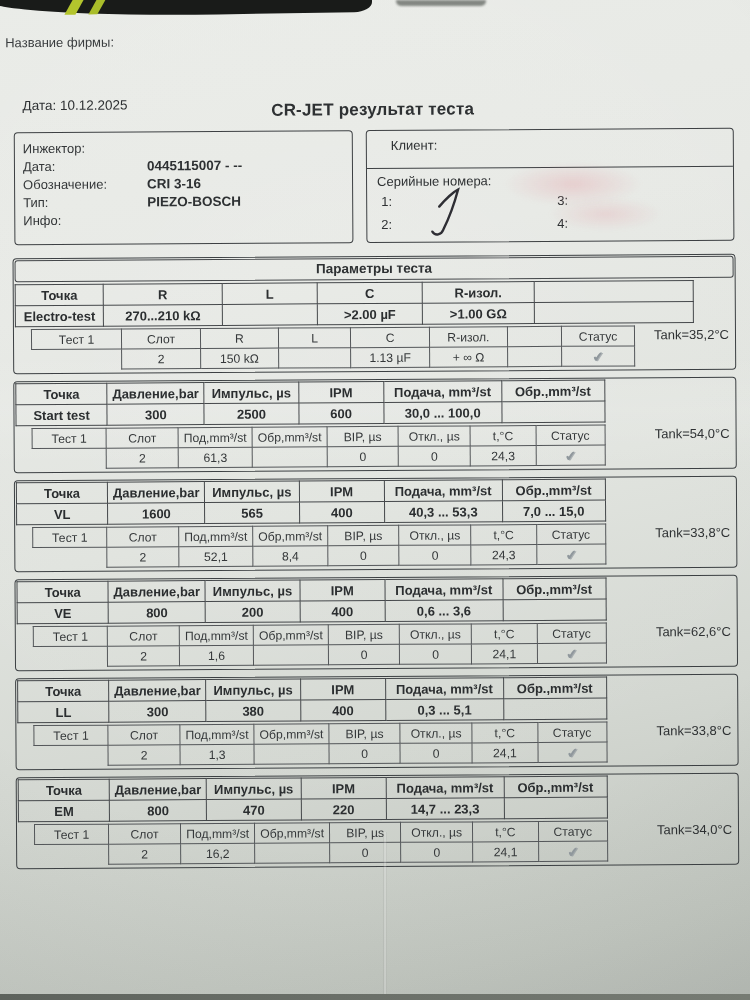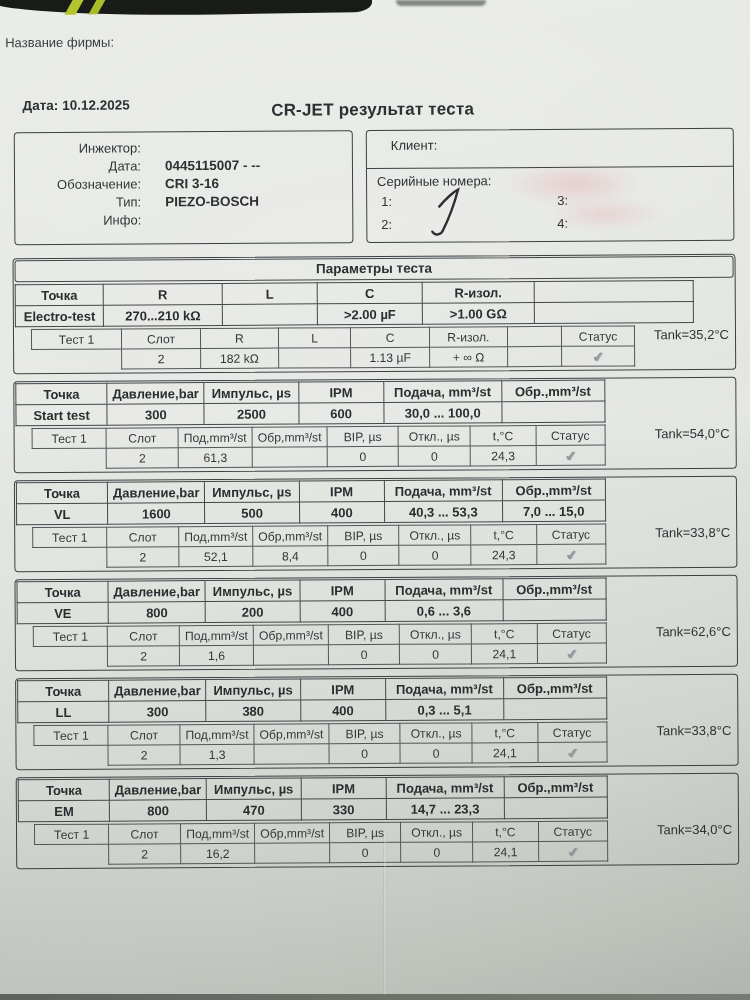--- a/index.html
+++ b/index.html
@@ -29,30 +29,30 @@
     background:radial-gradient(ellipse at center,rgba(226,128,140,0.26),rgba(226,128,140,0) 70%);filter:blur(2px);z-index:3;}
   .smudge2{position:absolute;left:548px;top:197px;width:115px;height:34px;
     background:radial-gradient(ellipse at center,rgba(226,128,140,0.20),rgba(226,128,140,0) 70%);filter:blur(2px);z-index:3;}
   .sheen{position:absolute;left:0;top:350px;width:100%;height:120px;
     background:linear-gradient(180deg,rgba(255,255,255,0) 0%,rgba(255,255,255,0.10) 50%,rgba(255,255,255,0) 100%);z-index:1;}
 
   .paper-content{position:absolute;inset:0;transform:rotate(-0.35deg);color:#2e3133;z-index:2;}
 
   .company{position:absolute;top:33px;left:8px;font-size:13px;color:#3a3d3f;}
   .date-line{position:absolute;top:96px;left:0;right:0;height:22px;}
-  .date{position:absolute;left:25px;top:0;font-size:13.5px;font-weight:700;}
+  .date{position:absolute;left:25px;top:0;font-size:13.5px;font-weight:400;}
   .doc-title{position:absolute;left:0;right:0;text-align:center;top:4px;font-size:17px;font-weight:700;letter-spacing:0.2px;}
 
   .boxes{position:absolute;top:130px;left:16px;width:720px;display:flex;gap:13px;}
   .box{border:1.6px solid #3d4043;border-radius:4px;box-sizing:border-box;}
   .injector-box{width:339px;height:113px;padding:7px 8px 4px 8px;}
   .inj-row{display:flex;margin-top:3px;align-items:baseline;}
   .inj-row:first-child{margin-top:1px;}
-  .inj-label{width:118px;text-align:right;font-size:13px;color:#333638;flex:0 0 auto;}
-  .inj-val{margin-left:24px;font-weight:700;font-size:13.5px;white-space:nowrap;}
+  .inj-label{width:118px;text-align:left;font-size:13px;color:#333638;flex:0 0 auto;}
+  .inj-val{margin-left:6px;font-weight:700;font-size:13.5px;white-space:nowrap;}
   .client-box{width:368px;height:113px;position:relative;}
   .client-top{height:38px;box-sizing:border-box;padding:7px 0 0 24px;font-size:13px;border-bottom:1.5px solid #3d4043;}
   .serial-area{padding:5px 0 0 10px;}
   .serial-title{font-size:13px;}
   .serial-grid{display:grid;grid-template-columns:1fr 1fr;margin-top:5px;row-gap:8px;padding-left:4px;font-size:13px;}
   .handwriting{position:absolute;left:62px;top:56px;}
 
   .tables{position:absolute;top:256px;left:14px;width:723px;}
   .section{border:1.7px solid #3c4043;border-radius:4px;margin-bottom:7px;padding:1px 1px 3px 1px;box-sizing:border-box;}
   .ptitle{border:1.4px solid #44474a;border-radius:3px;height:20px;line-height:20px;text-align:center;
@@ -186,21 +186,21 @@
               <td>R</td>
               <td>L</td>
               <td>C</td>
               <td>R-изол.</td>
               <td></td>
               <td>Статус</td>
             </tr>
             <tr>
               <td class="nob"></td>
               <td>2</td>
-              <td>182 kΩ</td>
+              <td>150 kΩ</td>
               <td></td>
               <td>1.13 µF</td>
               <td>+ ∞ Ω</td>
               <td></td>
               <td><span class="check">✔</span></td>
             </tr>
           </tbody>
             </table>
           <div class="tank">Tank=35,2°C</div>
         </div>
@@ -289,21 +289,21 @@
             <td>Точка</td>
             <td>Давление,bar</td>
             <td>Импульс, µs</td>
             <td>IPM</td>
             <td>Подача, mm³/st</td>
             <td>Обр.,mm³/st</td>
           </tr>
           <tr>
             <td>VL</td>
             <td>1600</td>
-            <td>500</td>
+            <td>565</td>
             <td>400</td>
             <td>40,3 ... 53,3</td>
             <td>7,0 ... 15,0</td>
           </tr>
         </tbody>
           </table>
         <div class="subrow">
           <table class="stab">
             <colgroup>
                 <col>
@@ -494,21 +494,21 @@
             <td>Давление,bar</td>
             <td>Импульс, µs</td>
             <td>IPM</td>
             <td>Подача, mm³/st</td>
             <td>Обр.,mm³/st</td>
           </tr>
           <tr>
             <td>EM</td>
             <td>800</td>
             <td>470</td>
-            <td>330</td>
+            <td>220</td>
             <td>14,7 ... 23,3</td>
             <td></td>
           </tr>
         </tbody>
           </table>
         <div class="subrow">
           <table class="stab">
             <colgroup>
                 <col>
                 <col>

